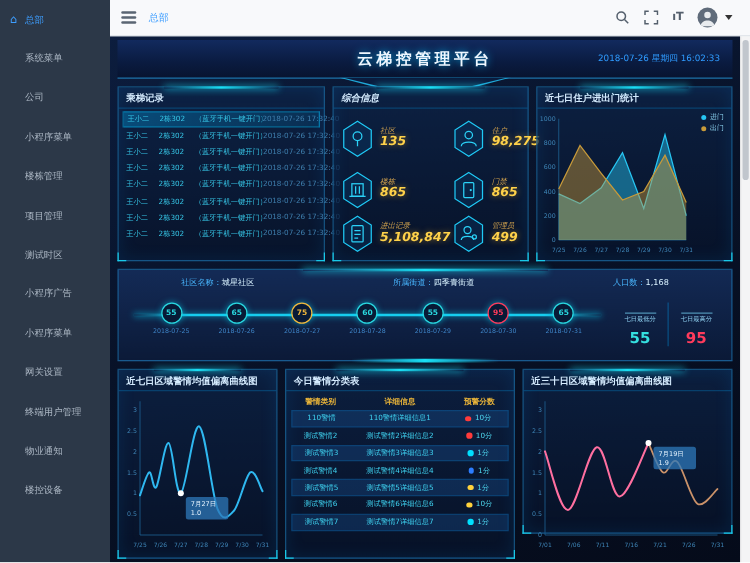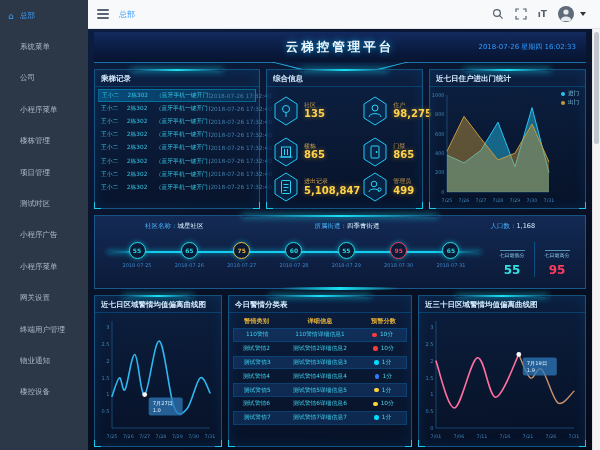--- a/index.html
+++ b/index.html
@@ -36,21 +36,21 @@
   .panel{position:relative;background:linear-gradient(180deg,rgba(13,36,72,.72),rgba(7,19,42,.72));border:1px solid rgba(31,130,190,.55);box-shadow:inset 0 0 14px rgba(0,150,255,.12);box-sizing:border-box;}
   .panel::before{content:"";position:absolute;top:-1.5px;left:22%;width:56%;height:2.5px;background:linear-gradient(90deg,transparent,#19e0f5,transparent);box-shadow:0 0 6px #19e0f5;border-radius:2px;}
   .corner{position:absolute;width:6px;height:6px;border-color:#19c9e8;border-style:solid;border-width:0;}
   .bl{left:-1px;bottom:-1px;border-left-width:1.5px;border-bottom-width:1.5px;}
   .br{right:-1px;bottom:-1px;border-right-width:1.5px;border-bottom-width:1.5px;}
   .ptitle{height:15px;line-height:15px;padding:1px 6px 0 6px;font-size:7.5px;font-weight:bold;color:#d6ecff;border-bottom:1px solid rgba(0,170,255,.25);white-space:nowrap;overflow:hidden;}
   .pbody{position:relative;}
 
   
   .p-ride{width:166px;height:140px;}
-  .p-sum{width:157px;height:140px;}
+  .p-sum{width:157px;height:140px;font-style:italic;}
   .p-week{flex:1;height:140px;}
 
   .ride-list{padding:2px 3px;}
   .rrow{display:flex;align-items:center;height:13.1px;font-size:5.8px;color:#36c6e6;padding:0 3px;cursor:pointer;white-space:nowrap;}
   .rrow.sel{background:linear-gradient(90deg,rgba(0,180,255,.30),rgba(0,180,255,.10));border:1px solid rgba(0,200,255,.35);box-sizing:border-box;}
   .rc1{width:17%;}.rc2{width:19%;}.rc3{width:36%;overflow:hidden;}.rc4{width:28%;color:#3f7fae;text-align:right;}
 
   .sum-grid{display:grid;grid-template-columns:repeat(2,1fr);grid-template-rows:1fr 1fr;height:118px;padding:3px 4px;box-sizing:border-box;}
   .scell{display:flex;align-items:center;gap:5px;padding-left:2px;}
   .hexwrap svg{display:block;}
@@ -78,21 +78,21 @@
   .cdate{margin-top:3px;font-size:5px;color:#3f85c8;white-space:nowrap;}
   .cscores{position:absolute;right:6px;top:26px;display:flex;}
   .sc{width:44px;text-align:center;}
   .sc2{border-left:1px solid rgba(0,170,255,.35);}
   .sclabel{display:inline-block;font-size:5px;color:#8fd0f0;border-top:1px solid rgba(120,220,255,.6);padding-top:1.5px;white-space:nowrap;}
   .scval{display:block;font-size:12px;font-weight:bold;margin-top:2px;}
 
   
   .p-dev7{width:128px;height:152px;}
   .p-alarm{width:184px;height:152px;}
-  .p-dev30{flex:1;height:152px;}
+  .p-dev30{flex:1;height:132px;}
 
   .thead{display:flex;height:13px;align-items:center;font-size:6.2px;font-weight:bold;color:#e8b339;padding:2px 4px 0 4px;}
   .trow{display:flex;height:13.8px;align-items:center;font-size:5.8px;color:#3fd2f0;margin:0 4px;box-sizing:border-box;}
   .trow.alt{background:rgba(28,88,156,.32);border:1px solid rgba(0,160,255,.18);}
   .tc1{width:27%;text-align:center;}
   .tc2{width:46%;text-align:center;overflow:hidden;white-space:nowrap;}
   .tc3{width:27%;display:flex;align-items:center;justify-content:center;gap:3px;}
   .dot{width:4.5px;height:4.5px;border-radius:50%;display:block;}
   .tscore{font-weight:normal;color:#4fd8f0;}
 

